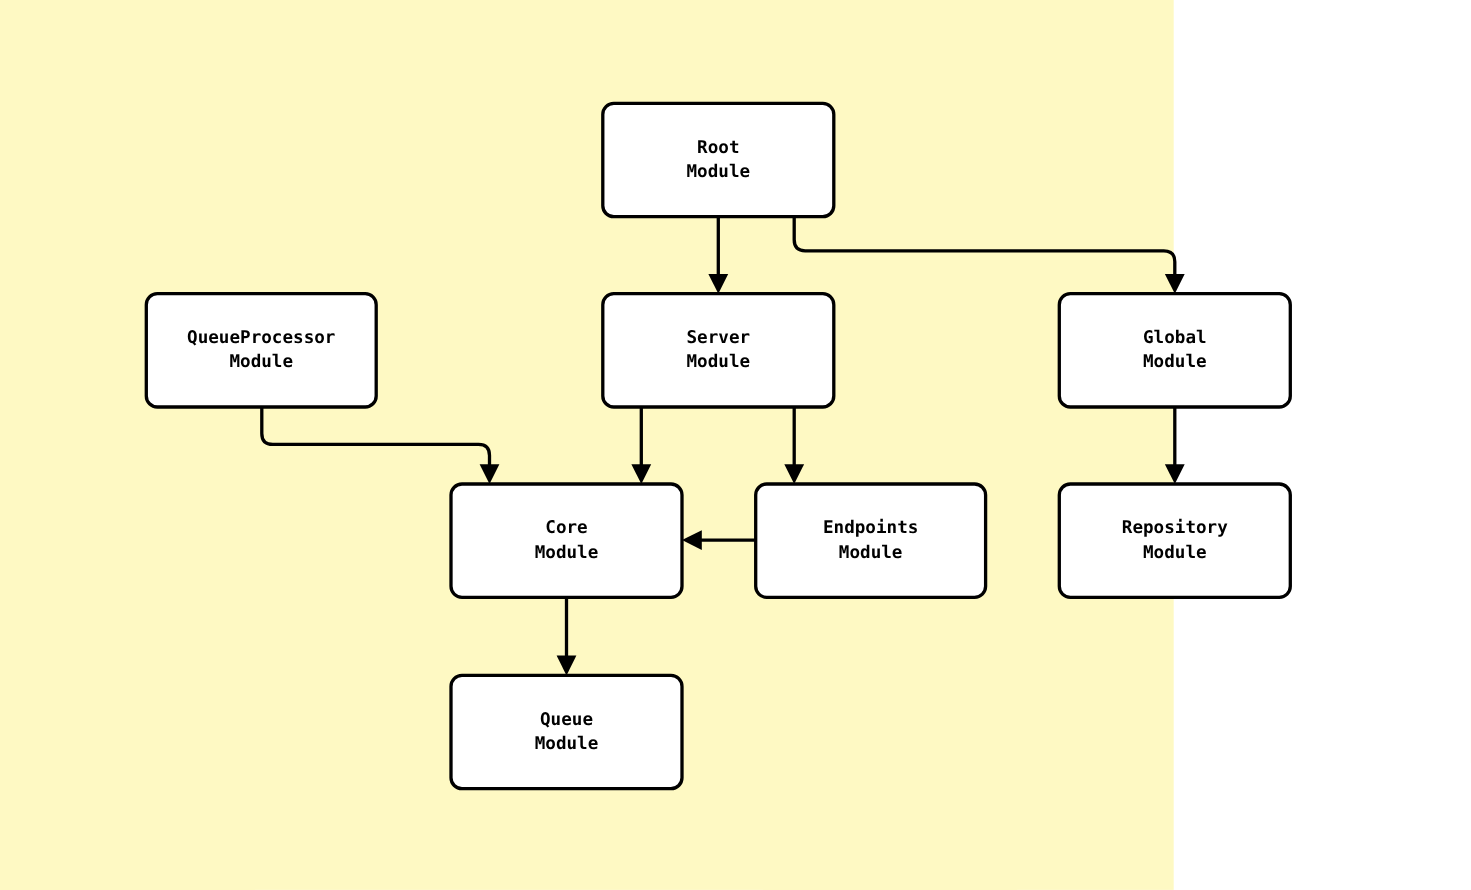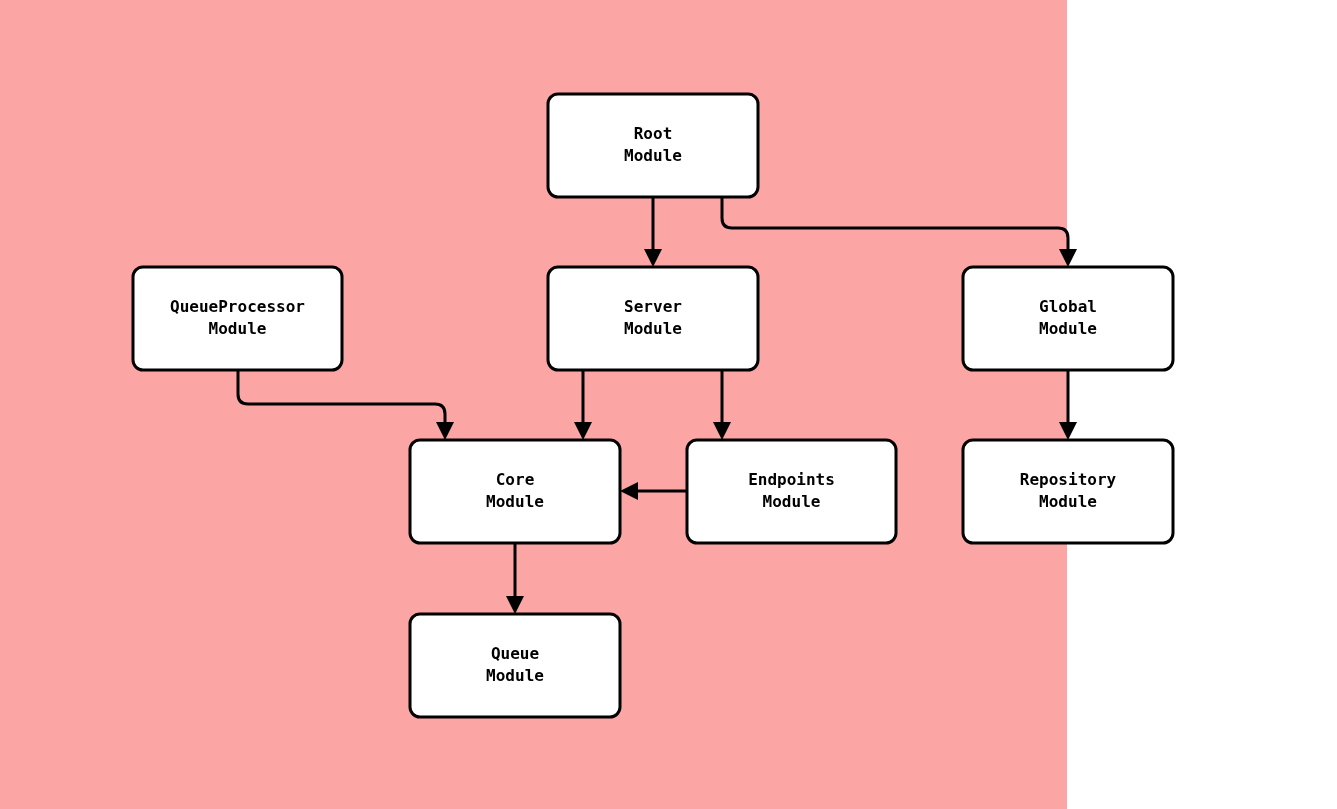--- a/index.html
+++ b/index.html
@@ -10,21 +10,21 @@
   body {
     width: 1337px;
     height: 809px;
     font-family: "DejaVu Sans Mono", "Liberation Mono", monospace;
     overflow: hidden;
   }
   #diagram-root {
     position: relative;
     width: 1067px;
     height: 809px;
-    background: #fca5a5;
+    background: #fef9c3;
   }
   svg#diagram-canvas {
     position: absolute;
     top: 0;
     left: 0;
     width: 1337px;
     height: 809px;
     display: block;
   }
   .node-rect {

